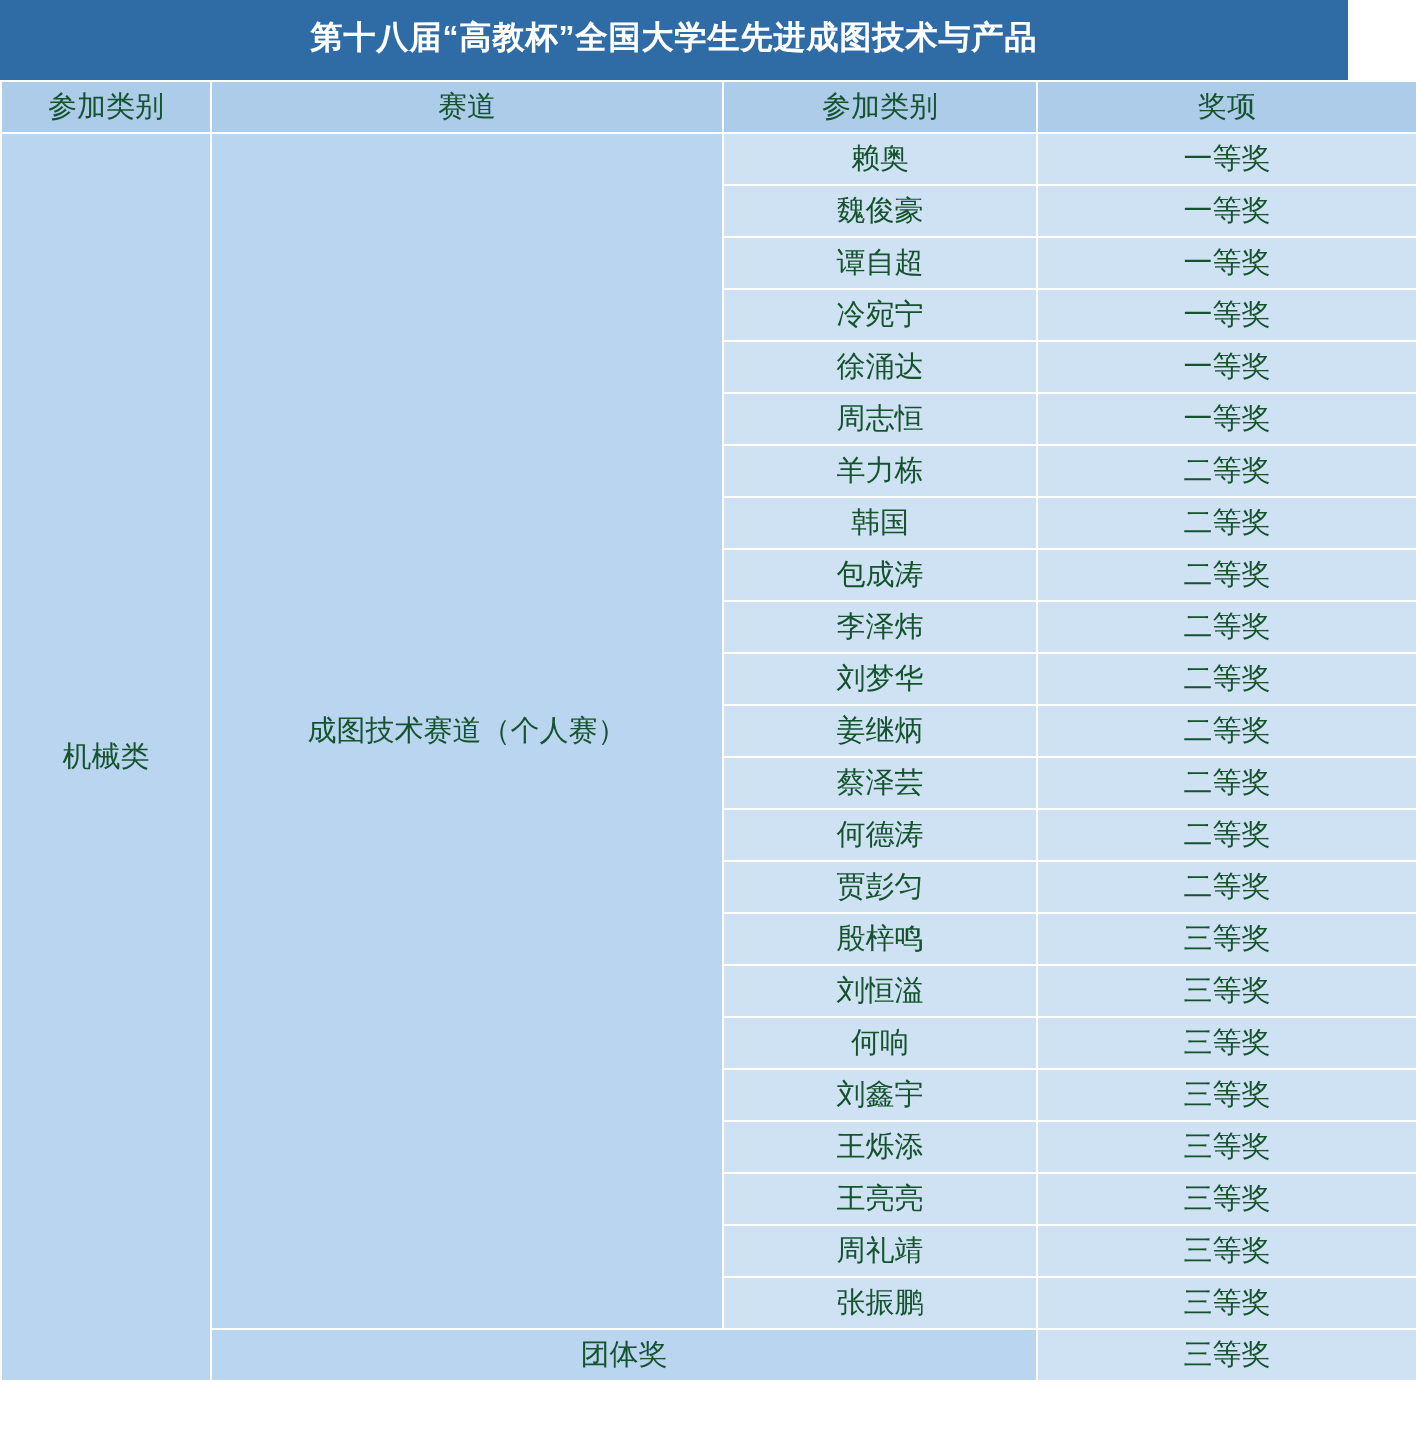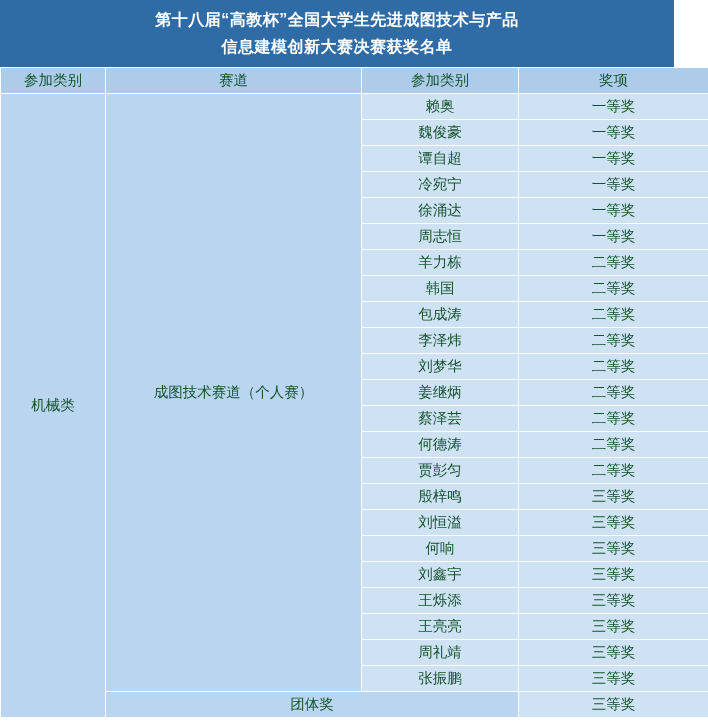--- a/index.html
+++ b/index.html
@@ -78,21 +78,20 @@
   col.c3 { width: 157px; }
   col.c4 { width: 190px; }
 </style>
 </head>
 <body>
 
 <div class="sheet">
 
   <div class="title-bar">
     <div>第十八届“高教杯”全国大学生先进成图技术与产品</div>
-    <div>信息建模创新大赛决赛获奖名单</div>
   </div>
 
   <table class="grid">
     <colgroup>
       <col class="c1">
         <col class="c2">
         <col class="c3">
         <col class="c4">
     </colgroup>
     <thead>

